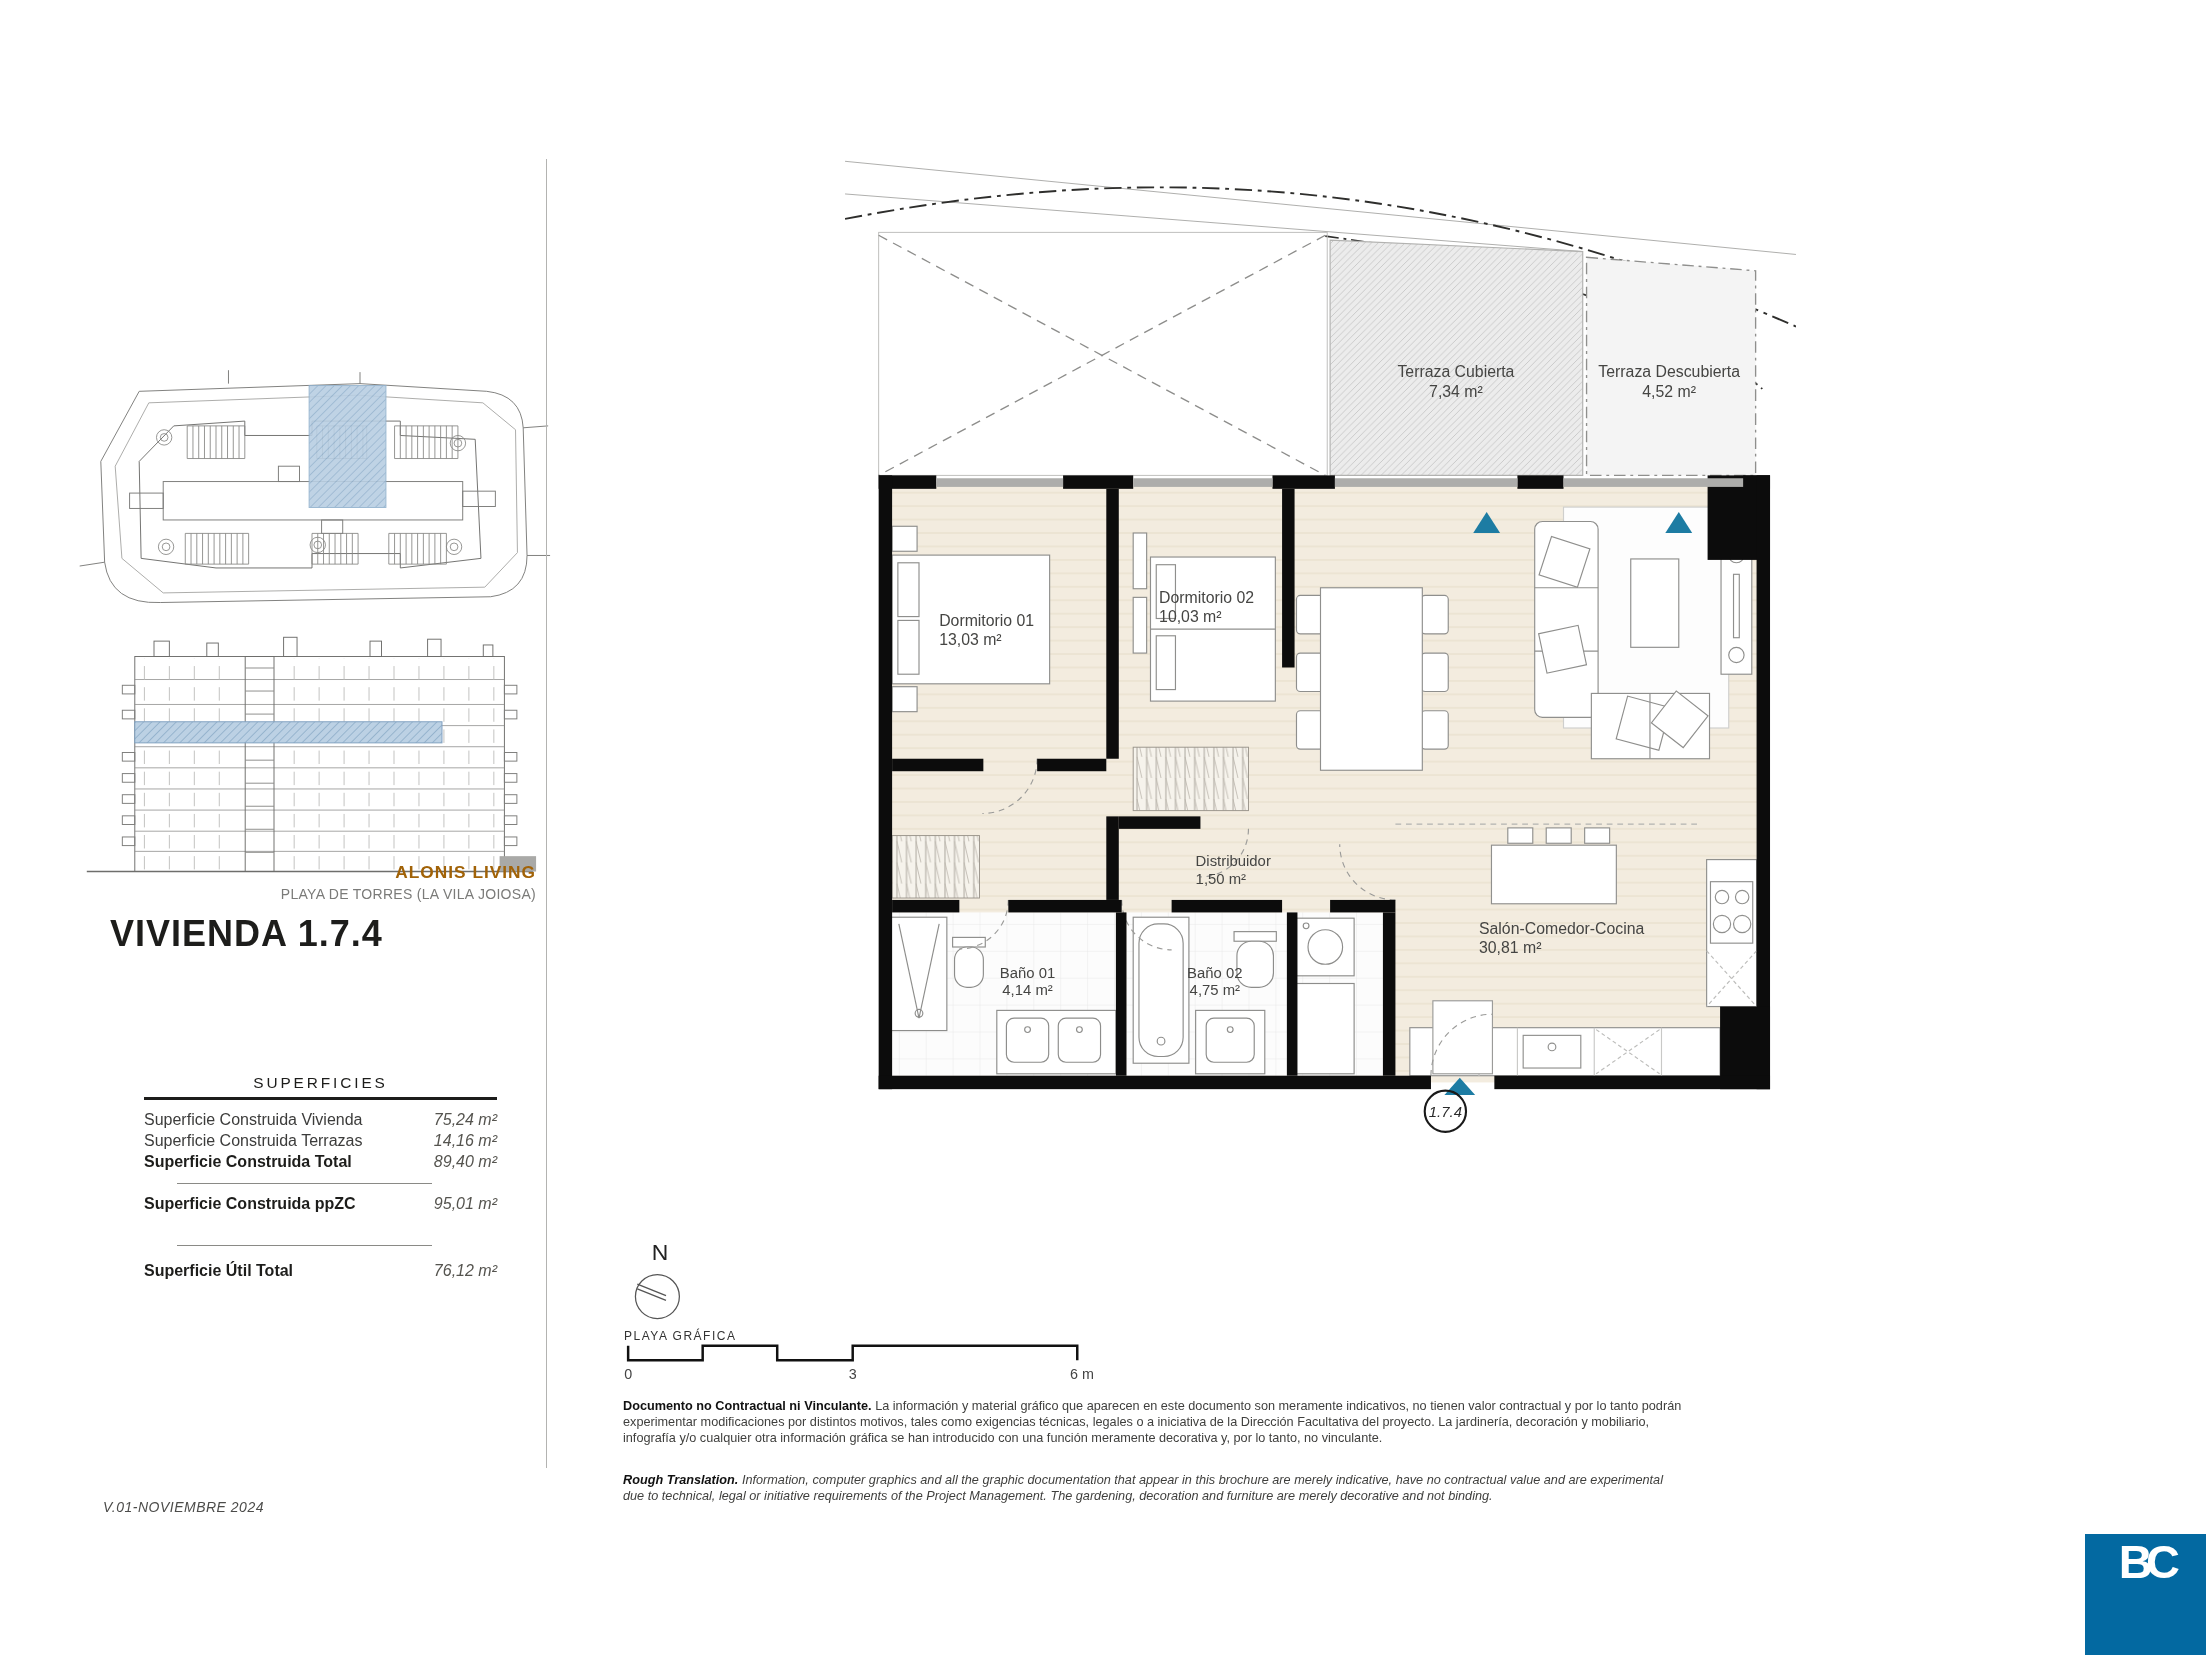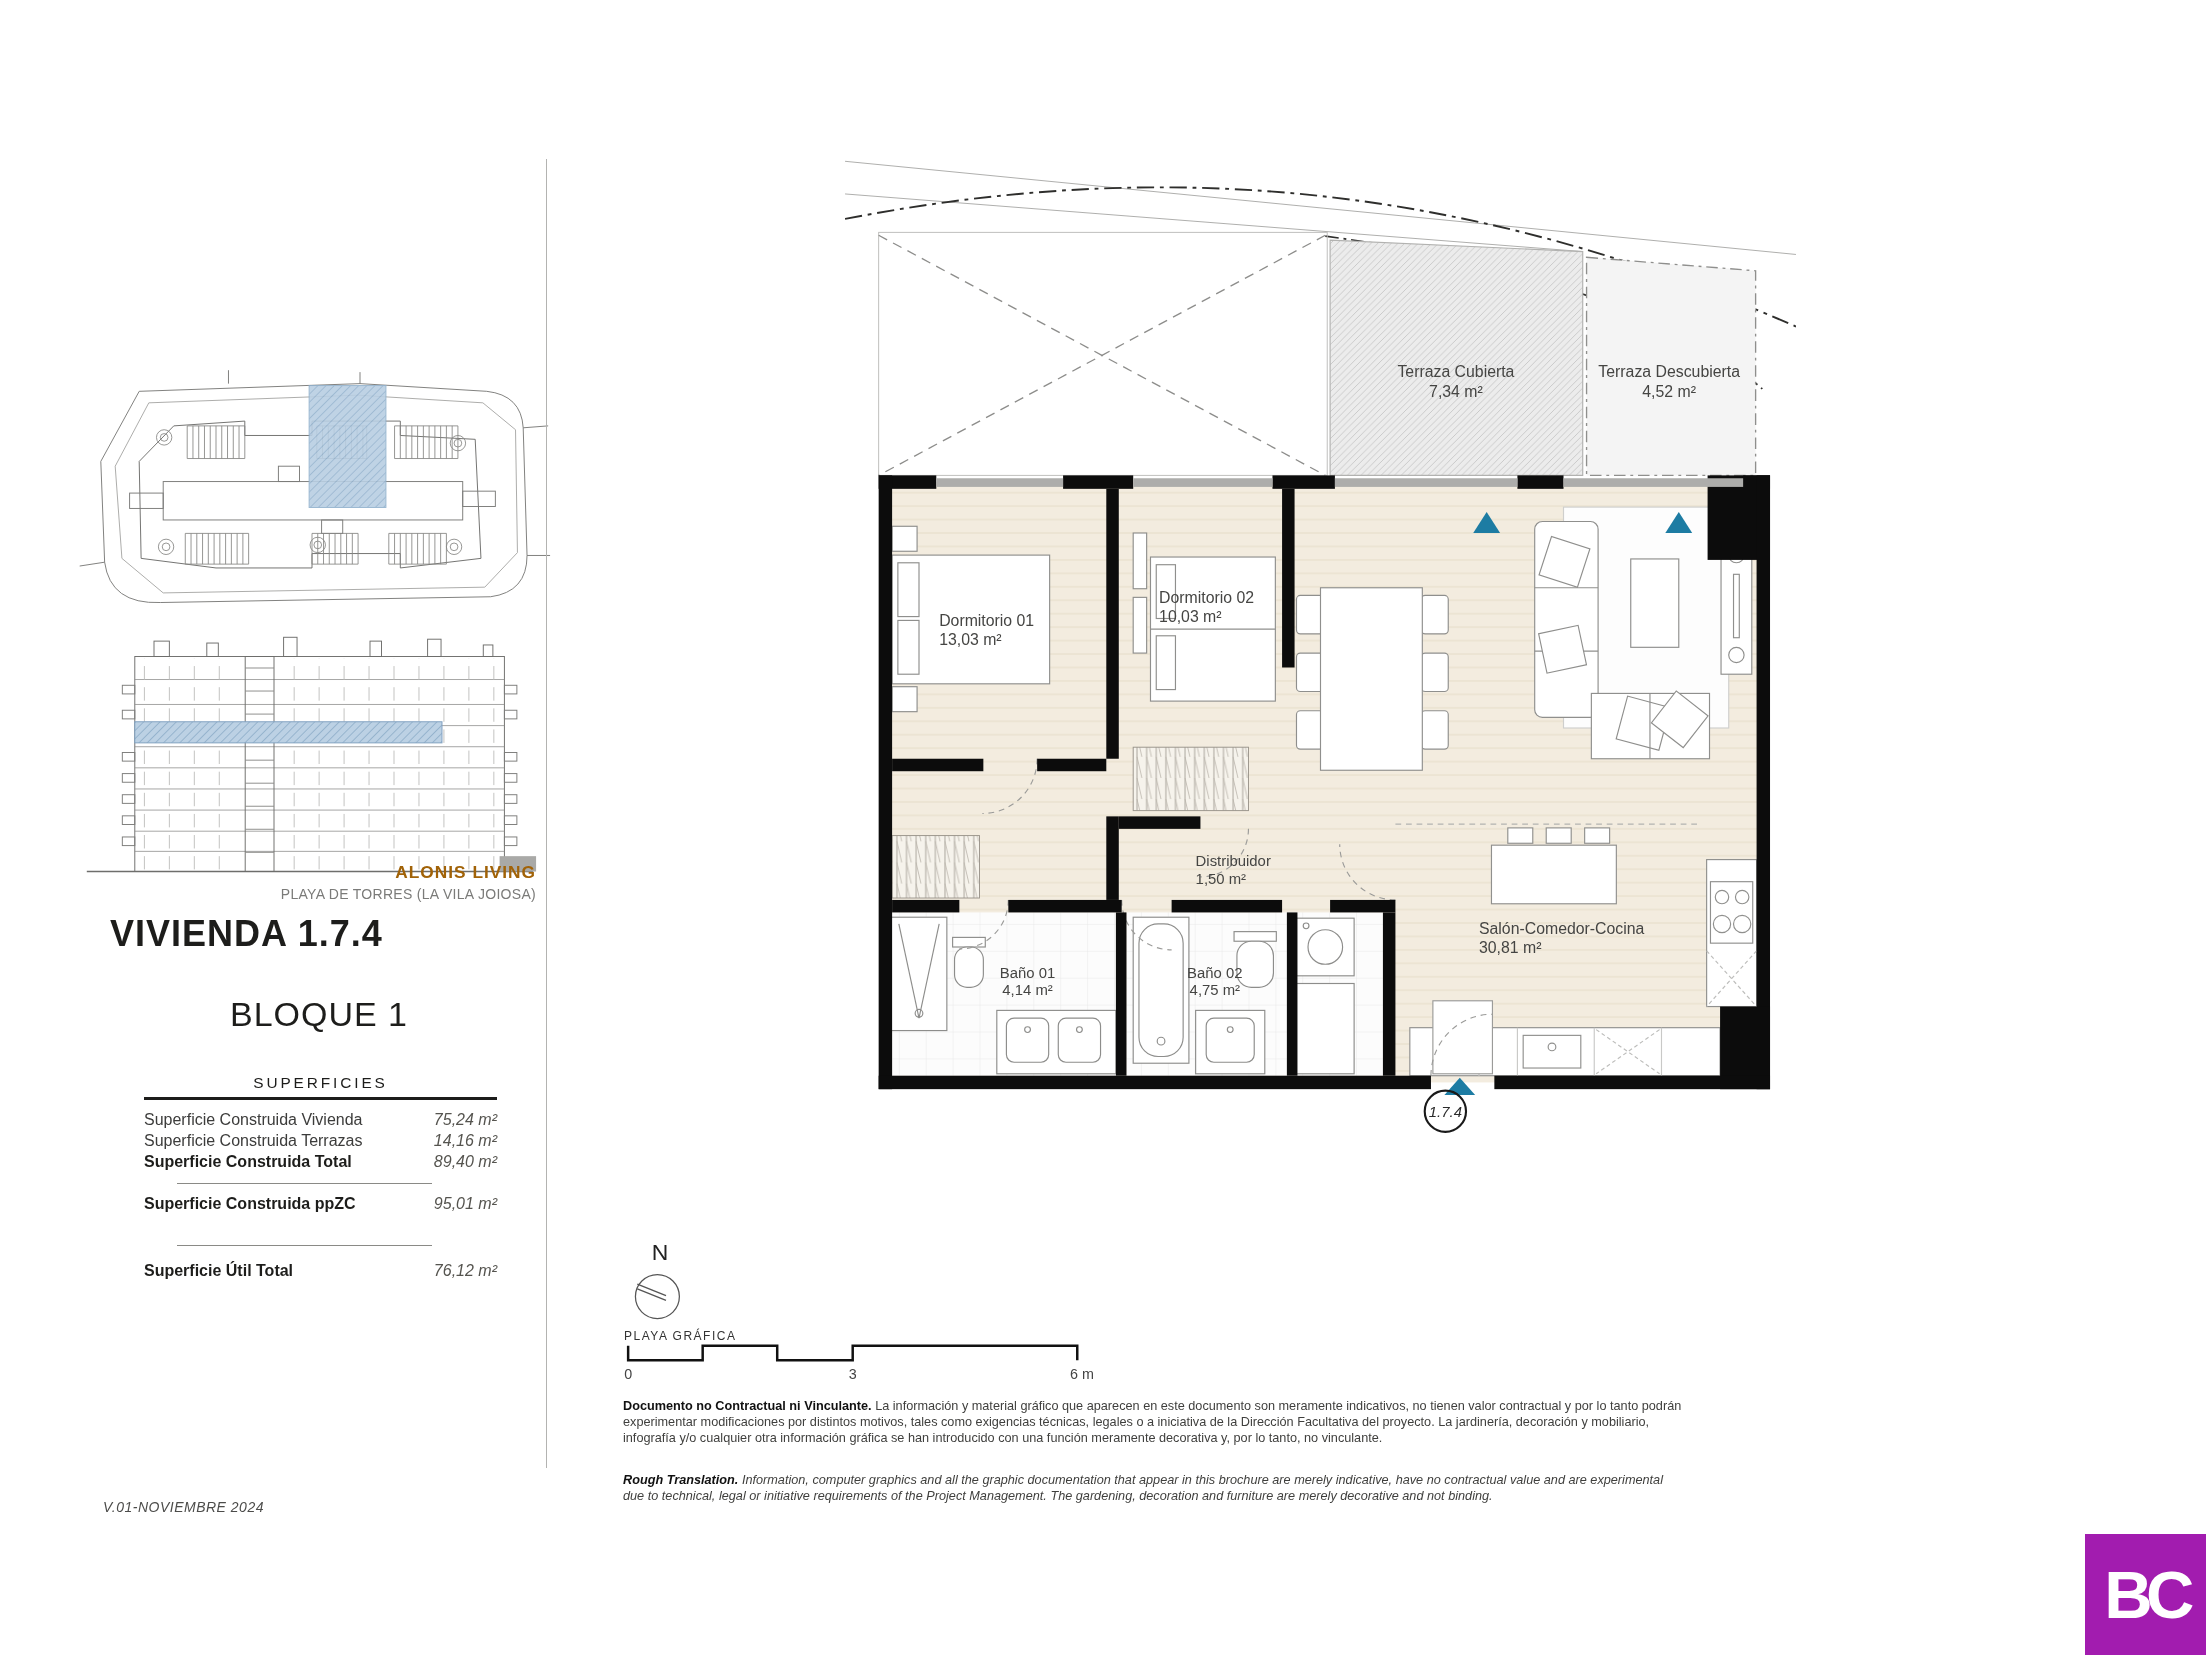--- a/index.html
+++ b/index.html
@@ -25,21 +25,21 @@
   .version{left:103px;top:1499px;font-size:14px;font-style:italic;color:#4c4c4a;letter-spacing:0.5px;}
   .divider{left:546px;top:159px;width:1px;height:1309px;background:#b3b3b1;}
   
   .escala{left:624px;top:1329px;font-size:12px;letter-spacing:1.5px;color:#333;}
   
   .disc{left:623px;top:1398px;width:1064px;font-size:12.7px;line-height:1.26;color:#3f3f3d;}
   .disc .lead{font-weight:bold;color:#111;}
   .disc-en{margin-top:26px;font-style:italic;}
   .disc-en .lead{font-weight:bold;font-style:italic;}
   
-  .bc-logo{left:2085px;top:1534px;width:122px;height:121px;background:#a21caf;display:flex;align-items:center;justify-content:center;color:#fff;font-size:67px;font-weight:bold;letter-spacing:-6.7px;}
+  .bc-logo{left:2085px;top:1534px;width:122px;height:121px;background:#0369a1;display:flex;align-items:flex-start;justify-content:center;color:#fff;font-size:47px;font-weight:bold;letter-spacing:-6.7px;}
   svg text{font-family:"Liberation Sans", sans-serif;}
   .roomlabel{fill:#454543;font-size:16.5px;}
   .roomlabel2{fill:#454543;font-size:15.5px;}
 </style>
 </head>
 <body>
 
 <svg class="abs" style="left:72px;top:370px" width="480" height="250" viewBox="0 0 500 260">
   <defs>
     <pattern id="bluehatch" width="6" height="6" patternUnits="userSpaceOnUse" patternTransform="rotate(45)">
@@ -144,21 +144,20 @@
   <rect x="55" y="106" width="320" height="22" fill="url(#bluehatch2)" stroke="#7fa0c0" stroke-width="1"></rect>
 </svg>
 
 <div class="abs brand-block">
   <div class="brand-name">ALONIS LIVING</div>
   <div class="brand-loc">PLAYA DE TORRES (LA VILA JOIOSA)</div>
 </div>
 
 <div class="abs unit-title">VIVIENDA 1.7.4</div>
 <div class="abs unit-sub">
-  <div>BLOQUE 1</div>
 </div>
 
 <div class="abs sup-head">SUPERFICIES</div>
 <div class="abs sup-rule"></div>
 
 <div class="abs sup-table">
   <div class="srow">
     <span class="lab">Superficie Construida Vivienda</span>
     <span class="val">75,24 m²</span>
   </div>

